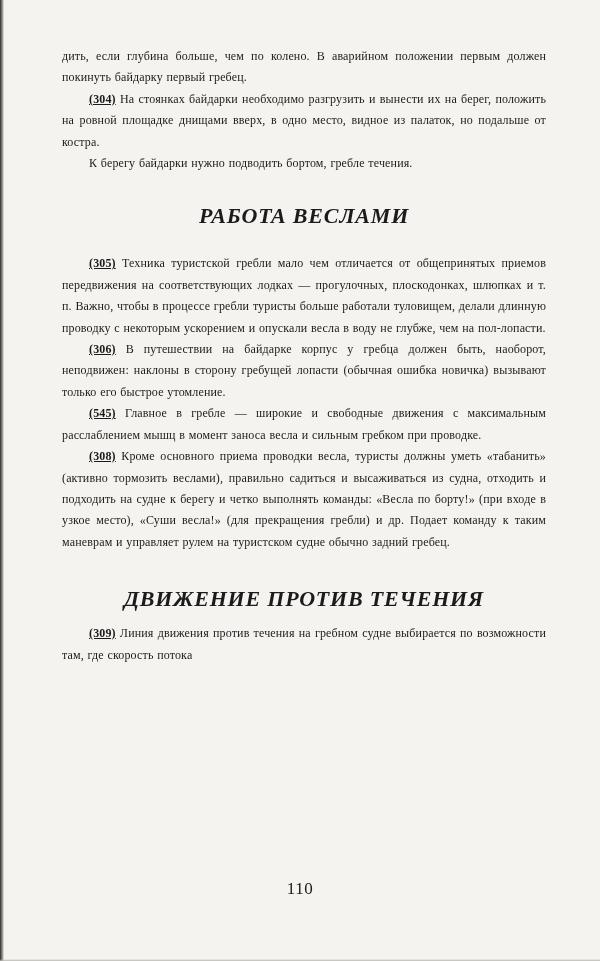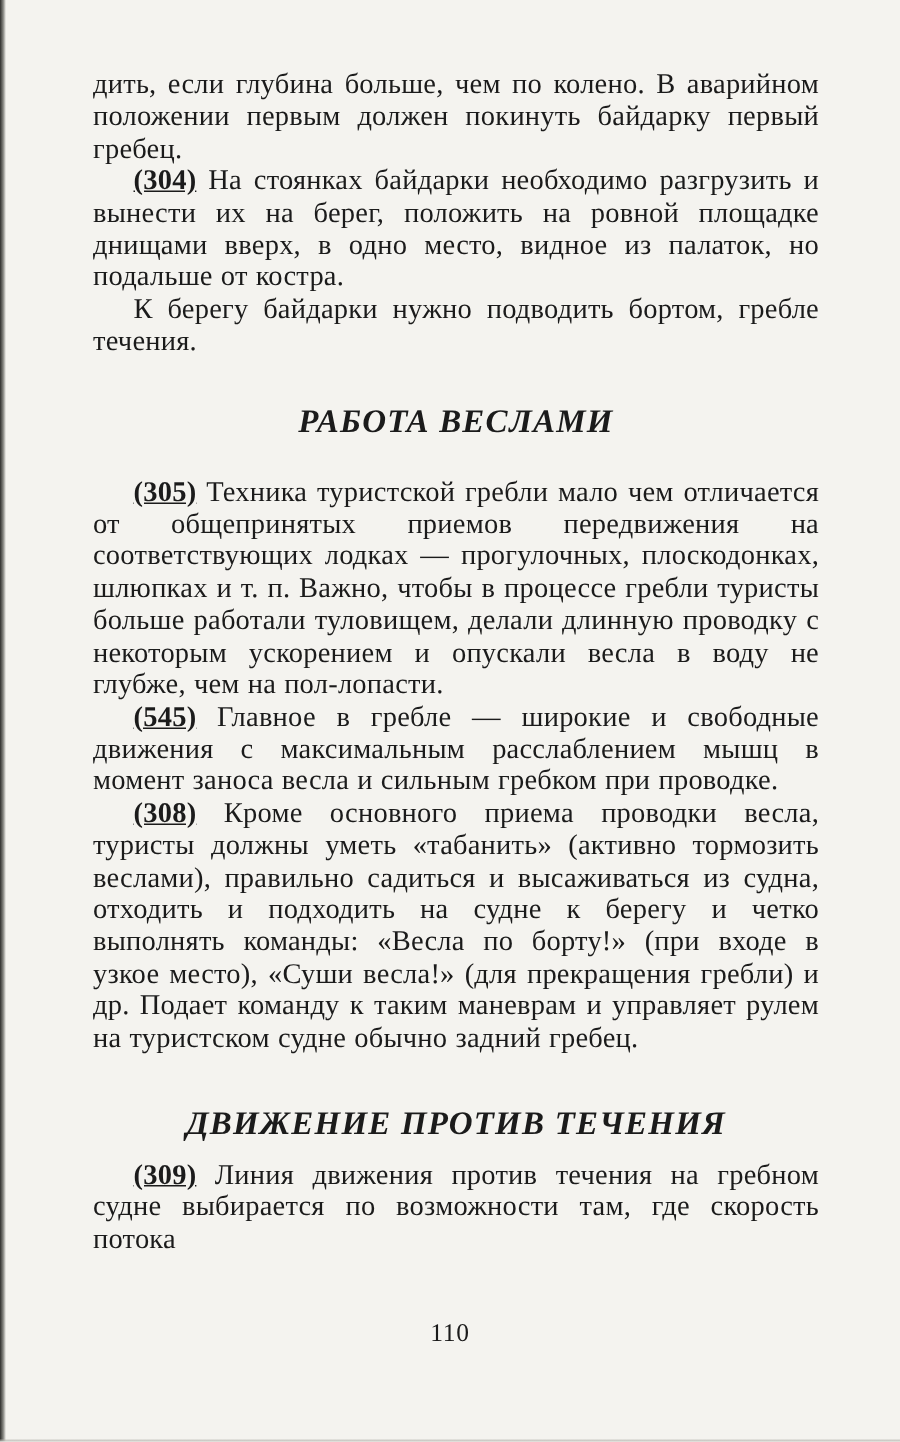--- a/index.html
+++ b/index.html
@@ -27,21 +27,21 @@
     background: linear-gradient(0deg, #b9b8b2, rgba(185,184,178,0));
   }
   .text-block {
     position: absolute;
     top: 46px;
     left: 62px;
     right: 54px;
   }
   .para {
     margin: 0;
-    font-size: 19px;
+    font-size: 12px;
     line-height: 21.4px;
     text-align: justify;
     letter-spacing: 0.15px;
     word-spacing: 0.5px;
   }
   .para.indent { text-indent: 27px; }
   .pnum { font-weight: bold; text-decoration: underline; }
   .section-heading {
     margin: 30px 0 25px 0;
     font-size: 22px;
@@ -74,20 +74,21 @@
     <p class="para"><span>дить, если глубина больше, чем по колено. В аварийном положении первым должен покинуть байдарку первый гребец.</span></p>
 
     <p class="para indent"><b class="pnum">(304)</b> <span>На стоянках байдарки необходимо разгрузить и вынести их на берег, положить на ровной площадке днищами вверх, в одно место, видное из палаток, но подальше от костра.</span></p>
 
     <p class="para indent"><span>К берегу байдарки нужно подводить бортом, гребле течения.</span></p>
 
     <h2 class="section-heading">РАБОТА ВЕСЛАМИ</h2>
 
     <p class="para indent"><b class="pnum">(305)</b> <span>Техника туристской гребли мало чем отличается от общепринятых приемов передвижения на соответствующих лодках — прогулочных, плоскодонках, шлюпках и т. п. Важно, чтобы в процессе гребли туристы больше работали туловищем, делали длинную проводку с некоторым ускорением и опускали весла в воду не глубже, чем на пол-лопасти.</span></p>
 
+    <p class="para indent"><b class="pnum">(306)</b> <span>В путешествии на байдарке корпус у гребца должен быть, наоборот, неподвижен: наклоны в сторону гребущей лопасти (обычная ошибка новичка) вызывают только его быстрое утомление.</span></p>
 
     <p class="para indent"><b class="pnum">(545)</b> <span>Главное в гребле — широкие и свободные движения с максимальным расслаблением мышц в момент заноса весла и сильным гребком при проводке.</span></p>
 
     <p class="para indent"><b class="pnum">(308)</b> <span>Кроме основного приема проводки весла, туристы должны уметь «табанить» (активно тормозить веслами), правильно садиться и высаживаться из судна, отходить и подходить на судне к берегу и четко выполнять команды: «Весла по борту!» (при входе в узкое место), «Суши весла!» (для прекращения гребли) и др. Подает команду к таким маневрам и управляет рулем на туристском судне обычно задний гребец.</span></p>
 
     <h2 class="section-heading second">ДВИЖЕНИЕ ПРОТИВ ТЕЧЕНИЯ</h2>
 
     <p class="para indent"><b class="pnum">(309)</b> <span>Линия движения против течения на гребном судне выбирается по возможности там, где скорость потока</span></p>
 
   </div>

